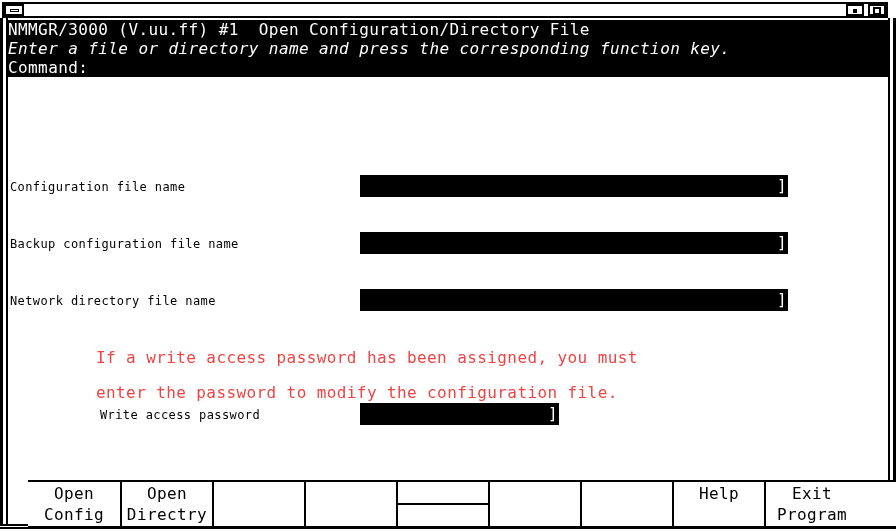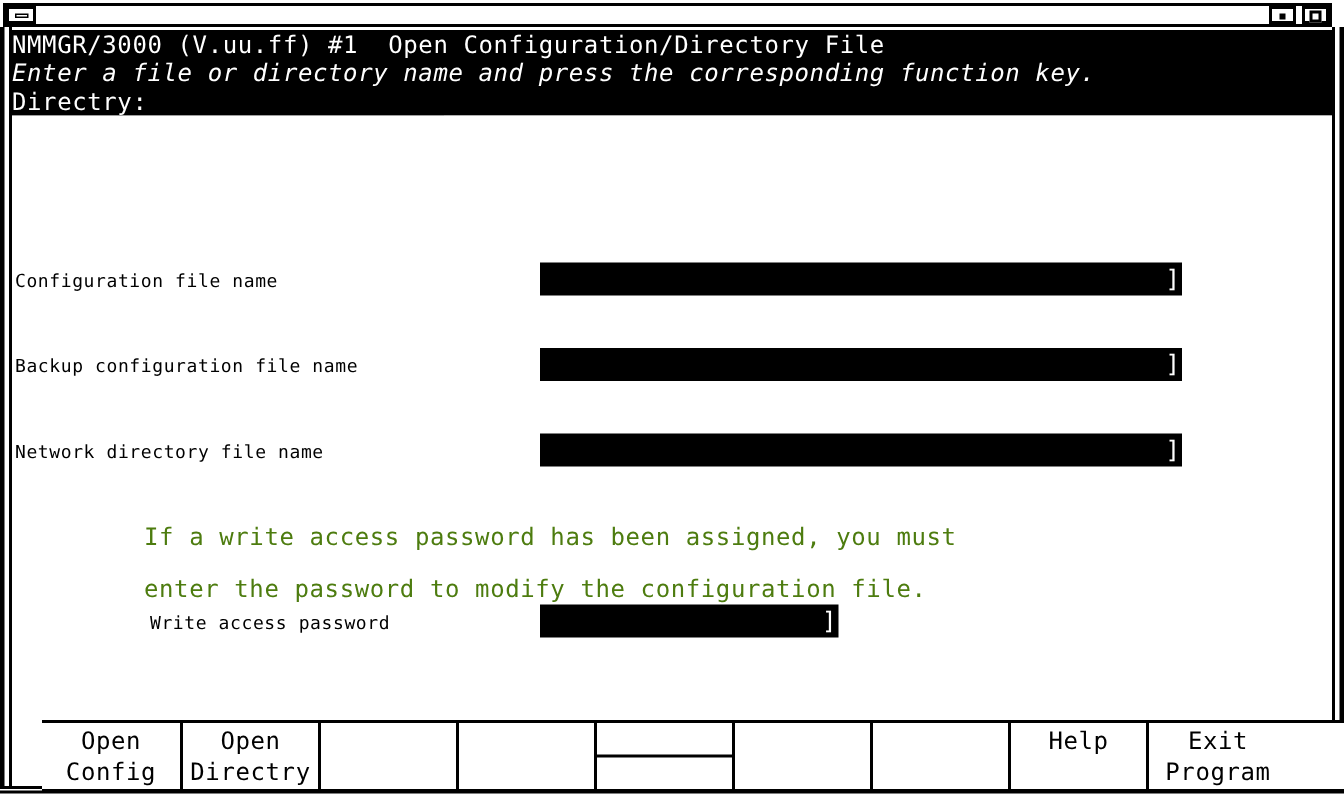--- a/index.html
+++ b/index.html
@@ -204,21 +204,21 @@
   #row-netdir  .ffield { left: 352px; width: 428px; }
 
   .note {
     position: absolute;
     left: 88px;
     height: 20px;
     line-height: 20px;
     font-size: 16px;
     letter-spacing: 0.4px;
     white-space: pre;
-    color: #4d7c0f;
+    color: #ef4444;
     text-align: center;
   }
   #note1 { top: 271px; }
   #note2 { top: 306px; }
 
   #row-pass { top: 328px; }
   #row-pass .flabel { left: 92px; }
   #row-pass .ffield { left: 352px; width: 199px; }
 
   
@@ -286,21 +286,21 @@
   <div id="rail-right"></div>
   <div id="rail-bottom"></div>
 
   <div id="headerband">
     <div class="hline" id="hl-title">NMMGR/3000 (V.uu.ff) #1  Open Configuration/Directory File</div>
     <div class="hline" id="hl-prompt">Enter a file or directory name and press the corresponding function key.</div>
   </div>
 
   <div id="cmd-white-tail"></div>
   <div id="cmdline">
-    <div id="cmdlabel">Directry:</div>
+    <div id="cmdlabel">Command:</div>
   </div>
 
   <div id="body">
 
     <div class="frow" id="row-config">
       <div class="flabel">Configuration file name</div>
       <div class="ffield">
         
         <span class="endbrk">]</span>
       </div>

